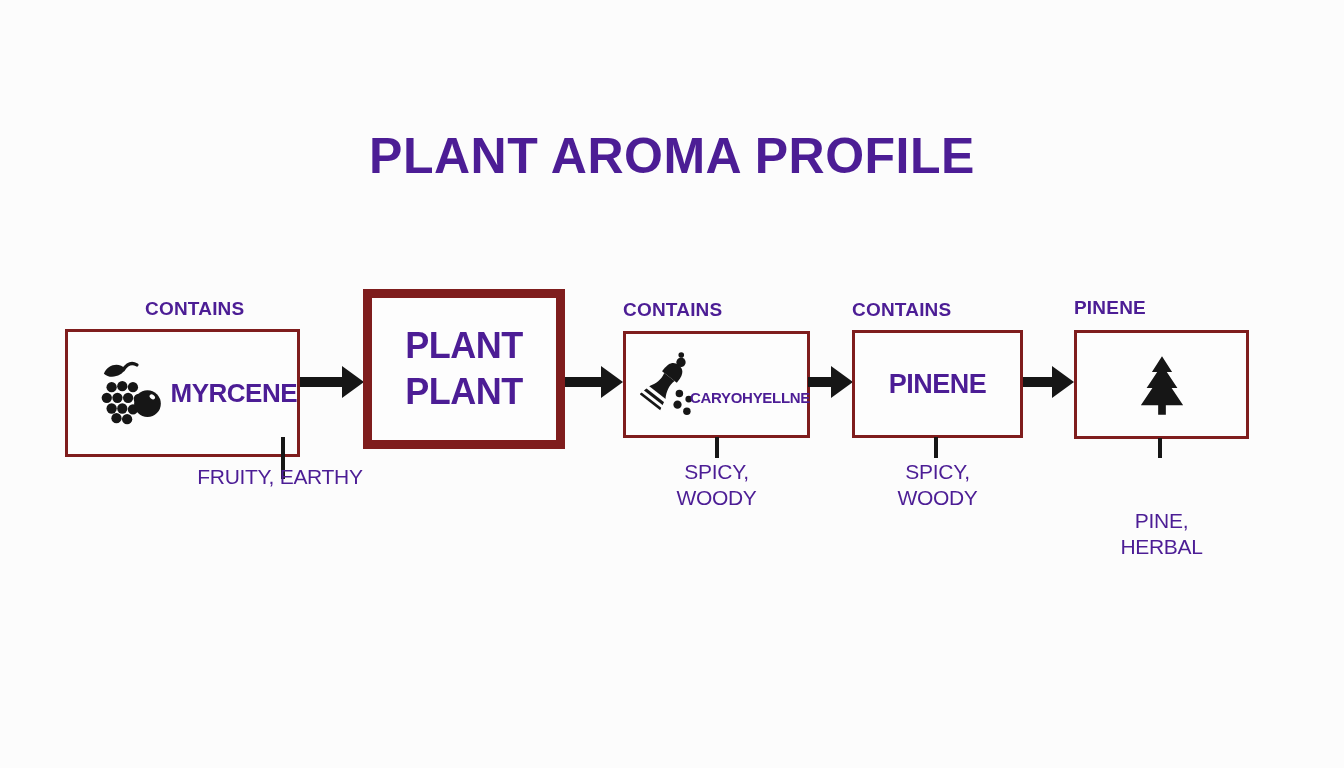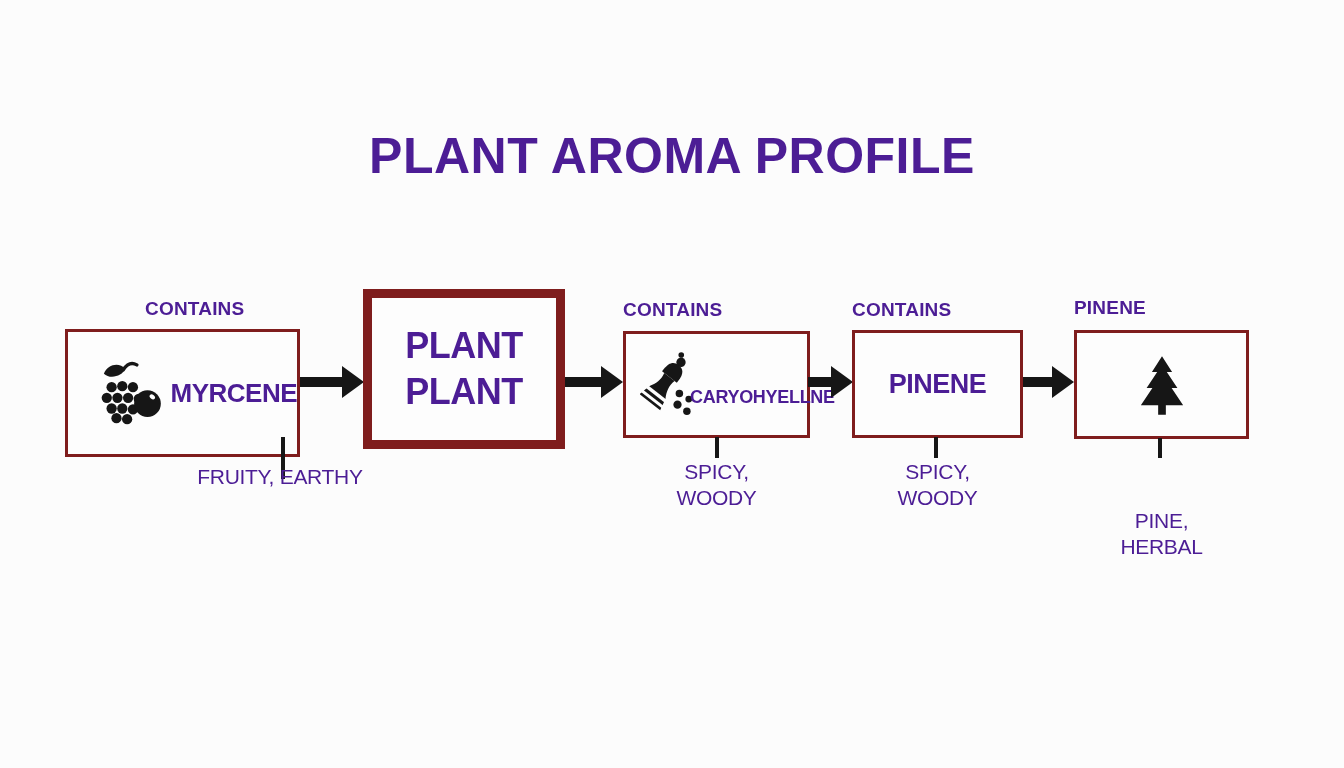--- a/index.html
+++ b/index.html
@@ -17,21 +17,21 @@
     background:#fdfdfd;display:flex;align-items:center;justify-content:center;
   }
   .box-myrcene{left:65px;top:329px;width:235px;height:128px;justify-content:flex-end;padding-left:10px;gap:8px;}
   .box-center{left:363px;top:289px;width:202px;height:160px;border-width:9px;flex-direction:column;}
   .box-center .big-line{font-size:36px;line-height:46px;font-weight:700;letter-spacing:-0.5px;display:block;text-align:center;}
   .box-caryo{left:623px;top:331px;width:187px;height:107px;justify-content:flex-start;padding-left:14px;}
   .box-pinene{left:852px;top:330px;width:171px;height:108px;}
   .box-pine{left:1074px;top:330px;width:175px;height:109px;}
   .node-label{font-weight:700;letter-spacing:-0.5px;}
   .lbl-myrcene{font-size:26px;}
-  .lbl-caryo{font-size:18px;margin-left:-10px;letter-spacing:-0.3px;margin-top:26px;}
+  .lbl-caryo{font-size:15px;margin-left:-10px;letter-spacing:-0.3px;margin-top:26px;}
   .lbl-pinene{font-size:27px;}
   .top-label{
     position:absolute;font-size:19px;font-weight:700;text-align:left;
     letter-spacing:0.2px;line-height:22px;
   }
   .tl-1{left:145px;top:298px;width:160px;}
   .tl-2{left:623px;top:299px;width:187px;}
   .tl-3{left:852px;top:299px;width:171px;}
   .tl-4{left:1074px;top:297px;width:175px;}
   .connector{position:absolute;width:4px;background:#161616;}

